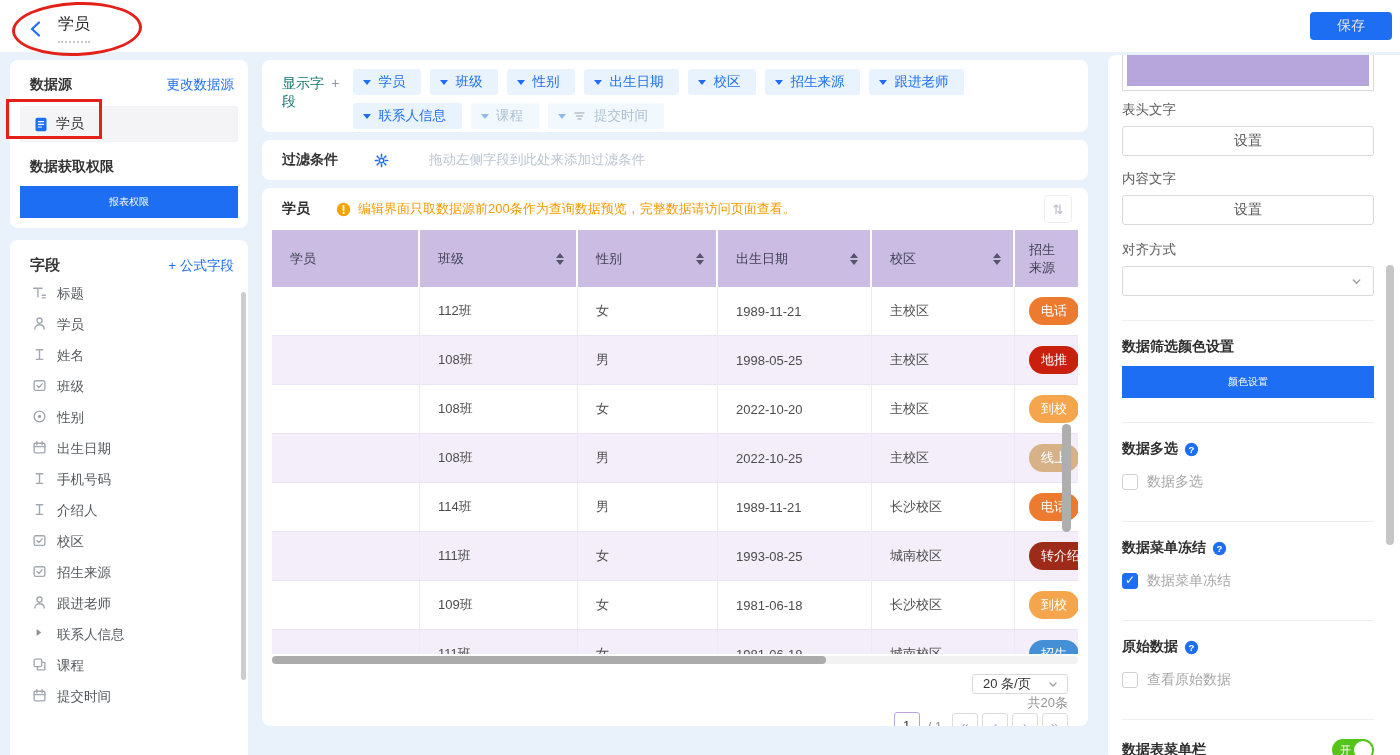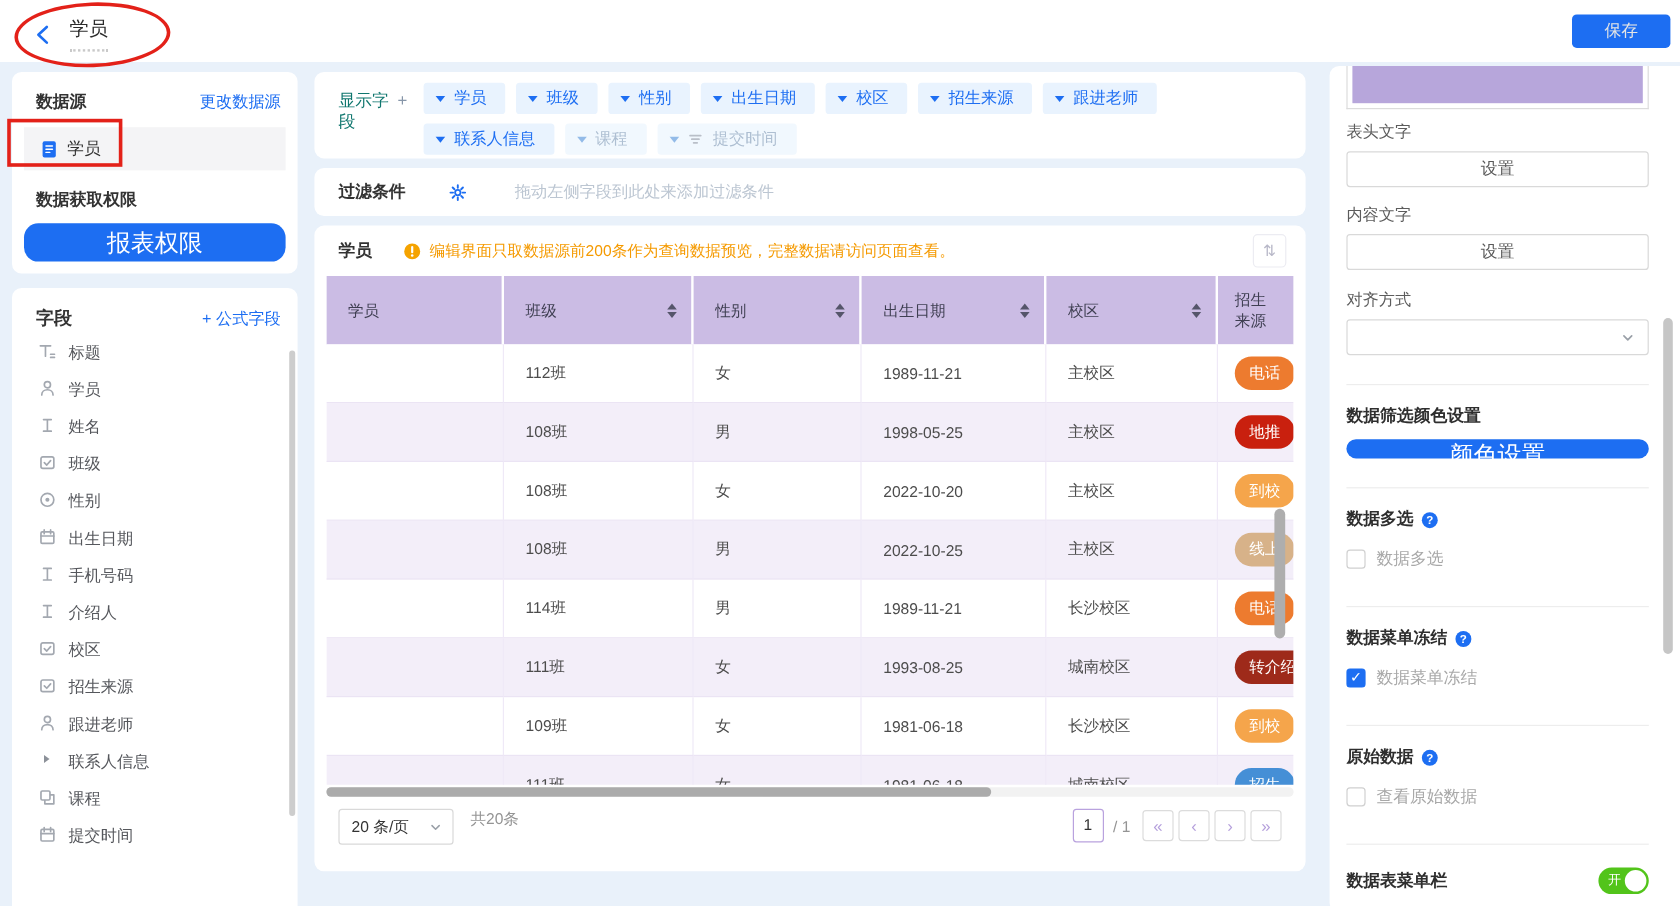--- a/index.html
+++ b/index.html
@@ -21,22 +21,22 @@
   .rect-anno { position:absolute; left:6px; top:99px; width:96px; height:40px; border:3px solid #e32119; z-index:30; }
 
   
   .ds-card { left:10px; top:60px; width:238px; height:168px; padding:16px 10px 0; }
   .row-h { display:flex; align-items:center; }
   .ds-title { font-weight:bold; padding-left:10px; }
   .link { margin-left:auto; color:#1d6ef2; font-size:13.5px; padding-right:4px; cursor:pointer; }
   .source-row { margin-top:12px; height:36px; background:#f4f4f6; display:flex; align-items:center; gap:8px; padding-left:14px; cursor:pointer; }
   .doc-ic { width:14px; height:15px; display:inline-flex; }
   .perm-title { font-weight:bold; margin-top:16px; padding-left:10px; }
-  .blue-btn { display:block; width:100%; height:32px; background:#1d6ef2; color:#fff; border:none; border-radius:12px;
-              font-size:20px; cursor:pointer; }
+  .blue-btn { display:block; width:100%; height:32px; background:#1d6ef2; color:#fff; border:none; border-radius:0;
+              font-size:10px; cursor:pointer; }
   .perm-btn { margin-top:10px; }
 
   .fields-card { left:10px; top:240px; width:238px; height:530px; padding:16px 10px 0; overflow:hidden; }
   .fields-title { font-weight:bold; font-size:15px; padding-left:10px; }
   .field-list { margin-top:10px; }
   .field-item { height:31px; display:flex; align-items:flex-start; gap:9px; padding-left:12px; cursor:pointer; }
   .f-icon { width:16px; height:16px; display:inline-flex; }
   .f-label { font-size:13.5px; color:#55575c; }
   .fields-thumb { position:absolute; right:2px; top:52px; width:5px; height:388px; background:#cdcdcd; border-radius:3px; }
 
@@ -82,21 +82,21 @@
   .tr:nth-of-type(even) { background:#f3eef9; }
   .td { display:flex; align-items:center; padding-left:18px; font-size:13px; color:#4c4c4c; flex:none;
         border-bottom:1px solid #ebe4f4; border-right:1px solid #efe9f7; overflow:hidden; }
   .td:last-child { border-right:none; }
   .c0 { width:148px; } .c1 { width:158px; } .c2 { width:140px; } .c3 { width:154px; } .c4 { width:143px; }
   .c5 { width:63px; padding-left:14px; }
   .badge { display:inline-block; padding:5px 12px; border-radius:14px; color:#fff; font-size:13px; white-space:nowrap; }
   .vthumb { position:absolute; left:800px; top:236px; width:9px; height:108px; background:#aeaeae; border-radius:5px; z-index:5; }
   .hscroll { position:absolute; left:10px; top:468px; width:806px; height:8px; background:#f2f2f2; border-radius:4px; }
   .hthumb { width:554px; height:8px; background:#ababab; border-radius:4px; cursor:pointer; }
-  .pager { position:absolute; left:20px; right:20px; top:486px; height:30px; display:flex; align-items:flex-start; }
+  .pager { position:absolute; left:20px; right:20px; top:486px; height:30px; display:flex; align-items:flex-end;flex-direction:column; }
   .psel { width:96px; height:30px; border:1px solid #d9d9d9; border-radius:3px; display:flex; align-items:center;
           padding:0 8px 0 10px; font-size:13px; color:#333; cursor:pointer; }
   .psel .chev { margin-left:auto; width:12px; height:12px; display:inline-flex; }
   .ptotal { margin-left:14px; color:#949494; font-size:13px; }
   .pright { margin-left:auto; display:flex; align-items:center; gap:6px; }
   .pbox { width:26px; height:28px; border:1px solid #b9a2de; border-radius:3px; text-align:center;
           line-height:26px; font-size:13px; color:#333; }
   .pslash { color:#949494; font-size:13px; margin:0 4px 0 2px; }
   .nav-btn { width:26px; height:26px; border:1px solid #dcdcdc; border-radius:3px; background:#fff; color:#b5a0dc;
              font-size:14px; display:flex; align-items:center; justify-content:center; cursor:pointer; }
@@ -107,21 +107,21 @@
   .swatch { width:100%; height:100%; }
   .sp-label { margin-top:10px; color:#5c5c5c; font-size:13.5px; }
   .set-btn { margin-top:7px; width:100%; height:30px; border:1px solid #d9d9d9; border-radius:3px; background:#fff;
              color:#595959; font-size:14px; cursor:pointer; }
   .sel { margin-top:7px; width:100%; height:30px; border:1px solid #d9d9d9; border-radius:3px; display:flex;
          align-items:center; padding:0 10px; cursor:pointer; }
   .sel .chev { margin-left:auto; width:13px; height:13px; display:inline-flex; }
   .divider { height:1px; background:#ededed; margin-top:24px; }
   .sp-heading { margin-top:17px; font-weight:bold; color:#2e2e2e; display:flex; align-items:center; gap:6px; }
   .help-ic { width:15px; height:15px; display:inline-flex; cursor:pointer; }
-  .color-btn { margin-top:10px; height:16px; }
+  .color-btn { margin-top:10px; height:32px; }
   .cb-row { margin-top:15px; display:flex; align-items:center; gap:9px; cursor:pointer; }
   .cb { width:16px; height:16px; border:1px solid #d0d0d0; border-radius:3px; background:#fff; flex:none; }
   .cb.checked { background:#1d6ef2; border-color:#1d6ef2; position:relative; }
   .cb.checked::after { content:"✓"; position:absolute; left:2px; top:-1px; color:#fff; font-size:12px; }
   .cb-label { color:#a8a8a8; }
   .toggle-row { margin-top:19px; display:flex; align-items:center; }
   .toggle { margin-left:auto; width:42px; height:22px; border-radius:11px; background:#52c41a; position:relative;
             color:#fff; font-size:11px; line-height:22px; padding-left:8px; cursor:pointer; }
   .toggle .knob { position:absolute; right:2px; top:2px; width:18px; height:18px; border-radius:50%; background:#fff; }
   .page-thumb { position:absolute; left:1386px; top:265px; width:8px; height:280px; background:#c6c6c6; border-radius:4px; z-index:20; }

